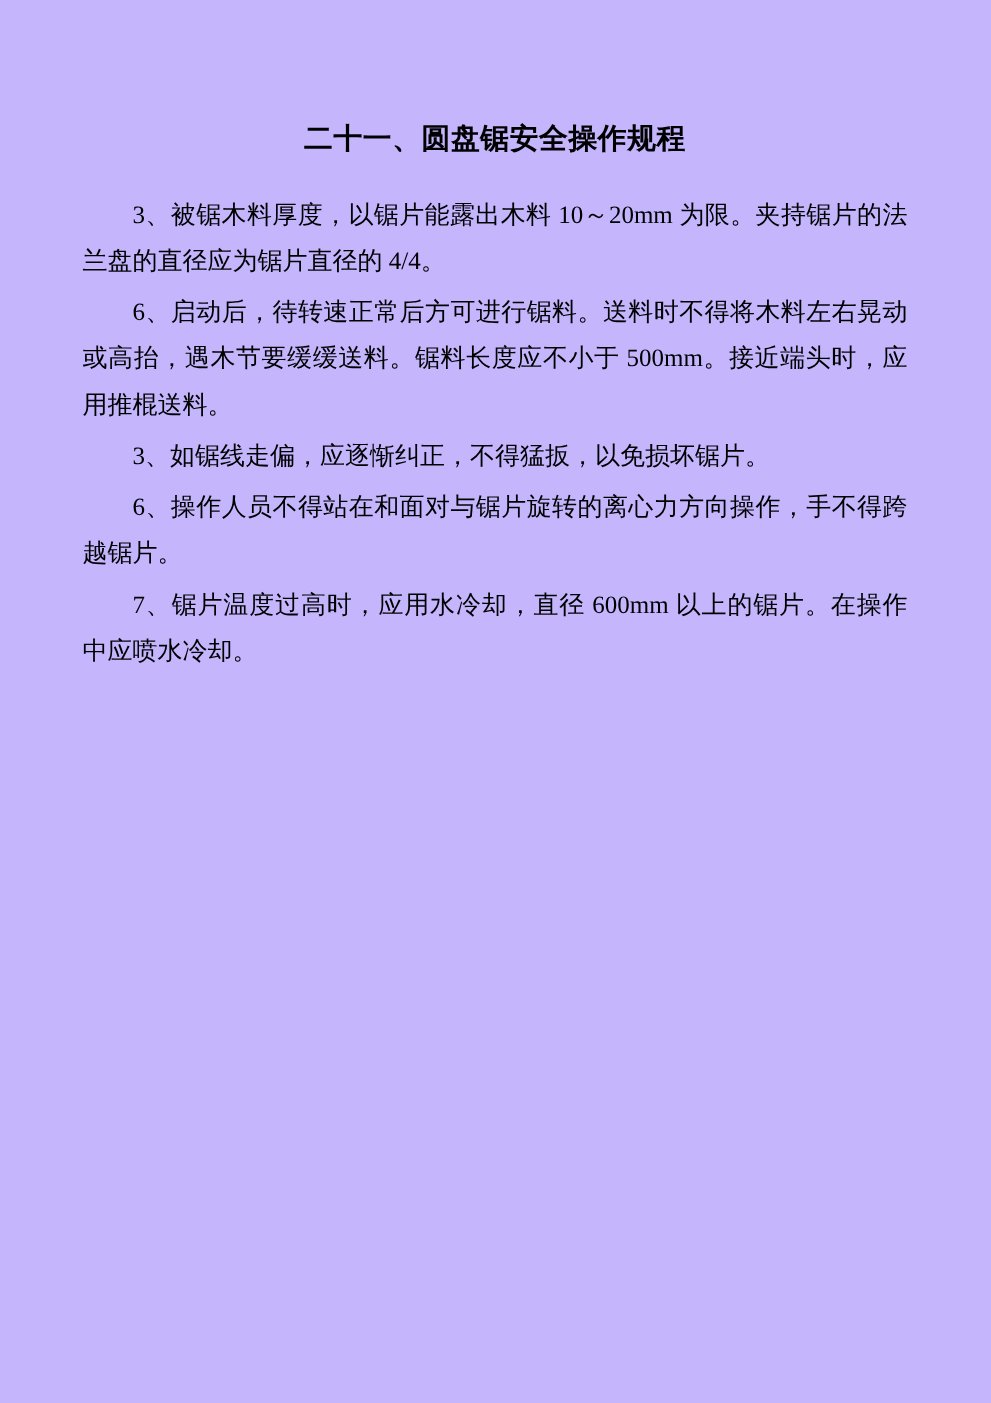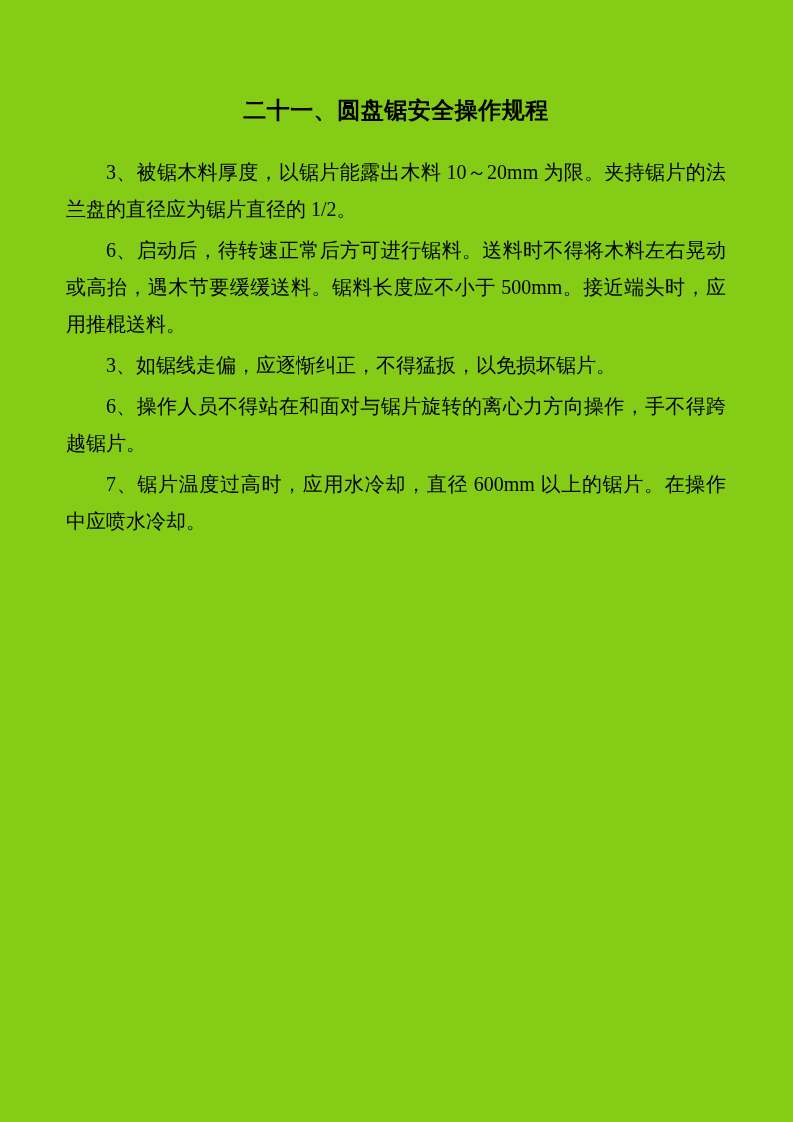--- a/index.html
+++ b/index.html
@@ -11,21 +11,21 @@
     width: 793px;
     height: 1122px;
     overflow: hidden;
     font-family: "Liberation Serif", "DejaVu Serif", serif;
     color: #000000;
   }
   .page {
     box-sizing: border-box;
     width: 793px;
     height: 1122px;
-    background: #84cc16;
+    background: #c4b5fd;
     padding: 96px 67px 40px 66px;
   }
   .title {
     margin: 0 0 30px 0;
     text-align: center;
     font-size: 23px;
     font-weight: bold;
     letter-spacing: 0.5px;
     line-height: 28px;
     font-family: "Liberation Sans", "DejaVu Sans", sans-serif;
@@ -42,19 +42,19 @@
     text-indent: 2em;
     word-break: break-all;
   }
 </style>
 </head>
 <body>
 
 <div class="page">
   <h1 class="title">二十一、圆盘锯安全操作规程</h1>
   <div class="body-paragraphs">
-      <p class="para">3、被锯木料厚度，以锯片能露出木料 10～20mm 为限。夹持锯片的法兰盘的直径应为锯片直径的 1/2。</p>
+      <p class="para">3、被锯木料厚度，以锯片能露出木料 10～20mm 为限。夹持锯片的法兰盘的直径应为锯片直径的 4/4。</p>
       <p class="para">6、启动后，待转速正常后方可进行锯料。送料时不得将木料左右晃动或高抬，遇木节要缓缓送料。锯料长度应不小于 500mm。接近端头时，应用推棍送料。</p>
       <p class="para">3、如锯线走偏，应逐惭纠正，不得猛扳，以免损坏锯片。</p>
       <p class="para">6、操作人员不得站在和面对与锯片旋转的离心力方向操作，手不得跨越锯片。</p>
       <p class="para">7、锯片温度过高时，应用水冷却，直径 600mm 以上的锯片。在操作中应喷水冷却。</p>
     </div>
 </div>
 
 </body></html>

